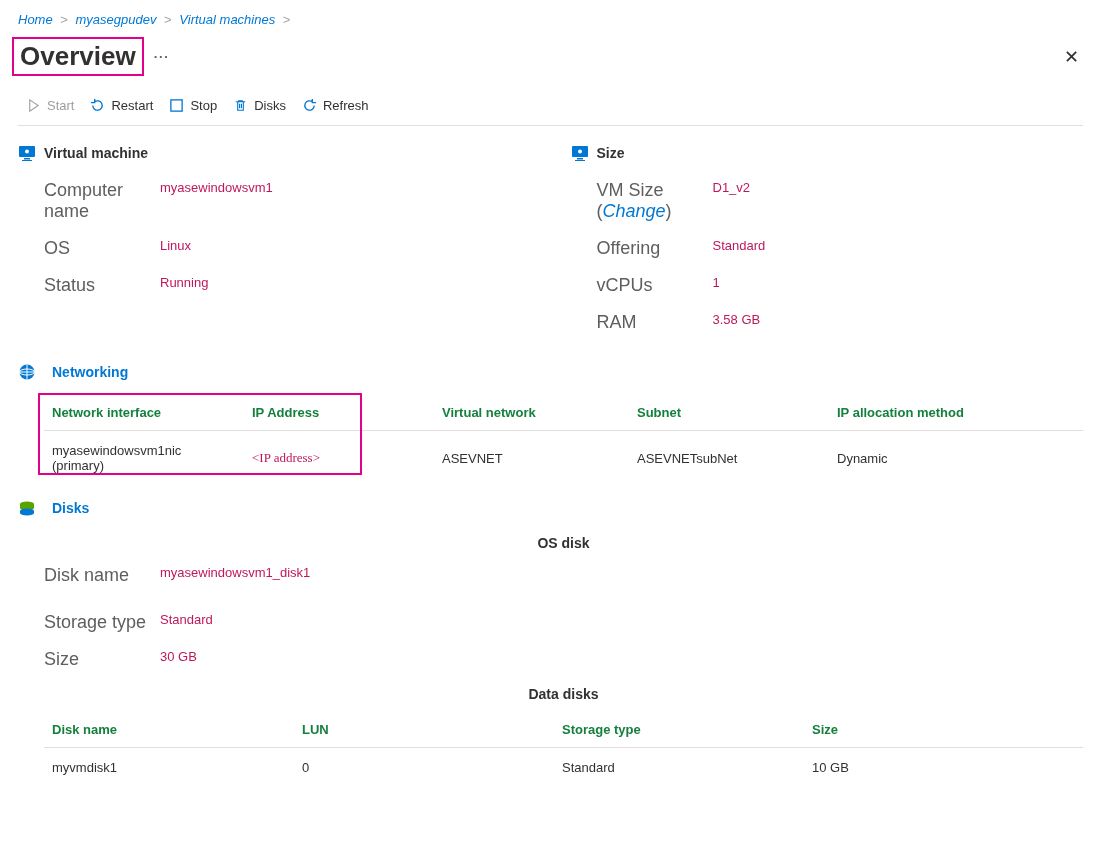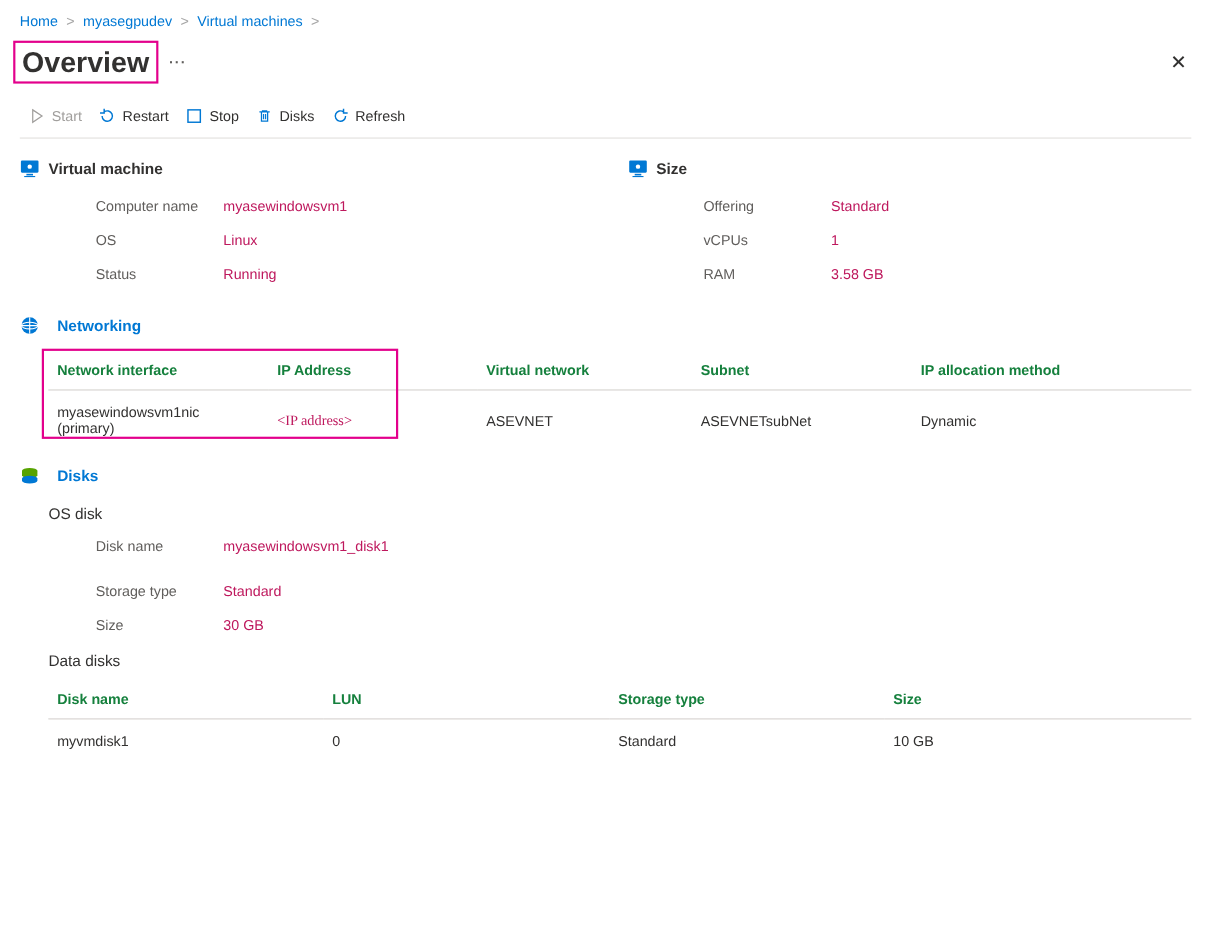--- a/index.html
+++ b/index.html
@@ -3,54 +3,54 @@
 <meta charset="utf-8">
 <style>
   * { box-sizing: border-box; margin: 0; padding: 0; }
   body {
     font-family: "Segoe UI", -apple-system, BlinkMacSystemFont, sans-serif;
     font-size: 13px;
     color: #323130;
     background: #fff;
     padding: 8px 18px;
   }
-  a { color: #0078d4; text-decoration: none; cursor: pointer; }
+  a { color: #0078d4; text-decoration: none; cursor: pointer; font-style: italic; }
   .breadcrumb { font-size: 13px; padding: 4px 0 8px 0; color: #605e5c; }
   .breadcrumb a { color: #0078d4; }
   .crumb-sep { color: #a6a6a6; padding: 0 4px; }
   .title-row { display: flex; align-items: center; justify-content: space-between; padding: 2px 0 14px 0; }
   .title-left { display: flex; align-items: center; gap: 10px; }
   .page-title { font-size: 26px; font-weight: 600; color: #323130; }
   .ellipsis { color: #605e5c; cursor: pointer; font-weight: 700; letter-spacing:1px; }
   .close-x { font-size: 18px; color: #323130; cursor: pointer; padding: 4px; }
   .highlight-box { border: 2px solid #e3008c; padding: 2px 6px; margin-left:-6px; }
   .toolbar { display: flex; align-items: center; gap: 16px; padding: 8px 0 12px 0; border-bottom: 1px solid #e1dfdd; margin-bottom: 14px; padding-left:8px;}
   .tool-btn { display: inline-flex; align-items: center; gap: 6px; color: #323130; cursor: pointer; font-size: 13px;}
   .tool-btn.disabled { color: #a19f9d; cursor: default; }
   .tool-btn svg { width: 15px; height: 15px; }
   .two-col { display: flex; gap: 40px; }
   .col { flex: 1; }
   .section-head { display: flex; align-items: center; gap: 8px; font-weight: 600; font-size: 14px; padding: 4px 0 10px 0; }
   .section-head.link { color: #0078d4; cursor: pointer; gap: 16px; }
   .section-head .icon { width: 18px; height: 18px; flex-shrink:0;}
   .kv { display: flex; padding: 8px 0; padding-left: 26px; }
-  .kv .k { width: 116px; color: #605e5c; font-size: 13px; margin-left: 43px;}
+  .kv .k { width: 116px; color: #605e5c; font-size: 18px;}
   .kv .v { color: #be185d; font-size:13px;}
   .networking-block { margin-top: 18px; }
   .disks-block { margin-top: 10px; }
   table { width: 100%; border-collapse: collapse; margin-top: 4px; margin-left:0; }
   th { text-align: left; font-weight: 600; font-size: 13px; padding: 10px 8px; border-bottom: 1px solid #e1dfdd; color:#15803d;}
   td { padding: 12px 8px; font-size: 13px; color: #323130; }
   .net-table { margin-left: 26px; width: calc(100% - 26px); }
   .net-highlight { position: relative; }
   .net-highlight-border {
     position: absolute; border: 2px solid #e3008c; pointer-events: none;
     left: 20px; top: -6px; width: 324px; height: 82px;
   }
-  .sub-heading { font-weight: 400; padding: 8px 0 6px 26px; font-size:14px;}
+  .sub-heading { font-weight: 700; padding: 8px 0 6px 26px; font-size:14px;text-align:center;}
   .disk-table { width: calc(100% - 26px); margin-left: 26px; }
   .placeholder-ip { color:#be185d;font-family:Liberation Serif, serif; }
 </style>
 </head>
 <body>
 
 <div class="breadcrumb">
   <a>Home</a>
   <span class="crumb-sep">&gt;</span>
   <a>myasegpudev</a>
@@ -128,20 +128,24 @@
     <div class="section-head">
       <svg class="icon" viewBox="0 0 18 18">
           <rect x="1" y="2" width="16" height="11" rx="1" fill="#0078d4"></rect>
           <rect x="6" y="14" width="6" height="1.5" fill="#0078d4"></rect>
           <rect x="4" y="16" width="10" height="1" fill="#0078d4"></rect>
           <circle cx="9" cy="7.5" r="2" fill="#fff"></circle>
         </svg>
       <span>Size</span>
     </div>
     <div class="kv">
+      <div class="k"><span>VM Size</span> (<a>Change</a>)</div>
+      <div class="v">D1_v2</div>
+    </div>
+    <div class="kv">
         <div class="k">Offering</div>
         <div class="v">Standard</div>
       </div>
     <div class="kv">
         <div class="k">vCPUs</div>
         <div class="v">1</div>
       </div>
     <div class="kv">
         <div class="k">RAM</div>
         <div class="v">3.58 GB</div>

